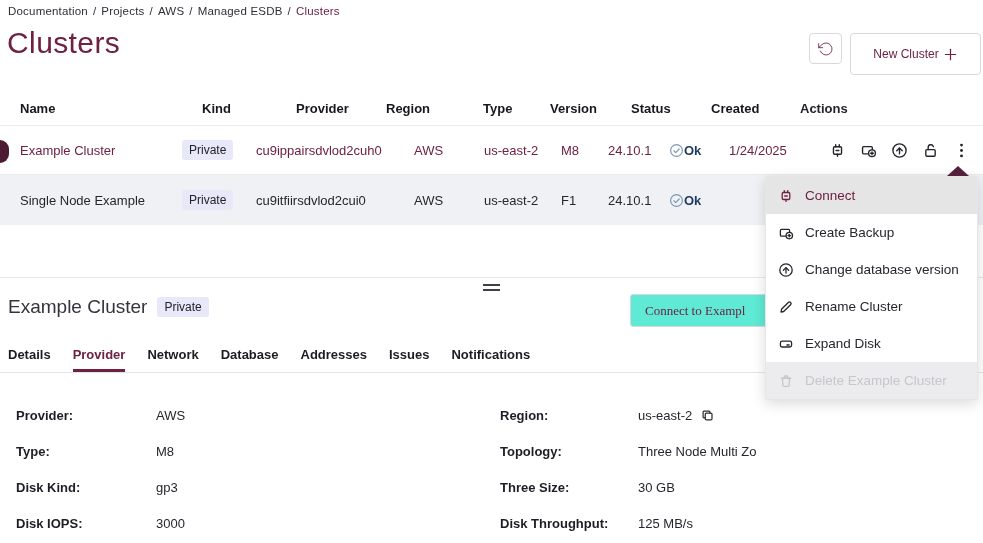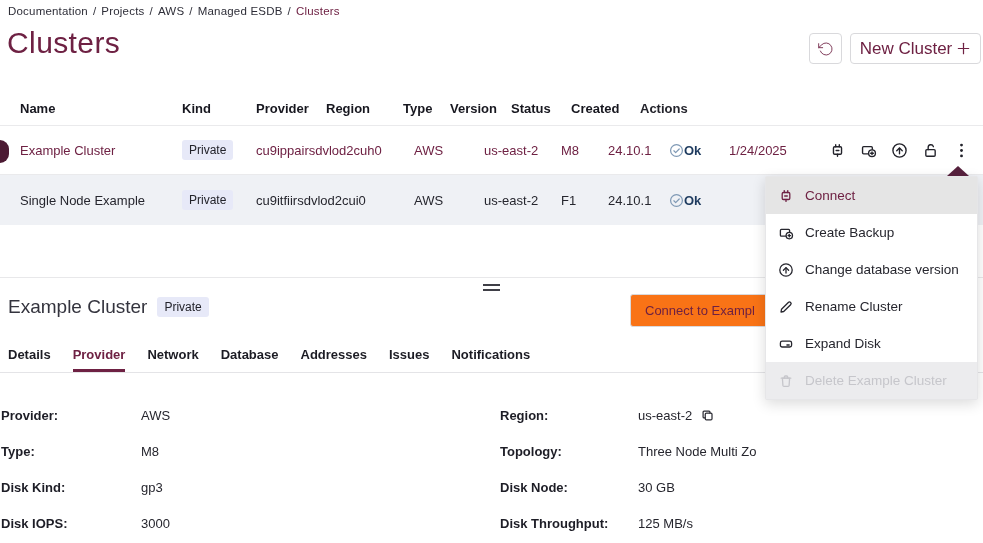--- a/index.html
+++ b/index.html
@@ -16,25 +16,25 @@
 
   
   .breadcrumb { position:absolute; top:5px; left:8px; font-size:11.5px; color:#2e2e38; letter-spacing:.2px; display:flex; gap:5px; }
   .crumb { cursor:pointer; }
   .crumb.current { color:#6e2143; }
 
   
   .page-title { position:absolute; top:26px; left:7px; font-size:30px; font-weight:400; color:#6e2143; letter-spacing:.4px; }
   .btn { border:1px solid #d9d9dc; border-radius:4px; background:#fff; cursor:pointer; display:flex; align-items:center; justify-content:center; color:#6e2143; }
   .btn-refresh { position:absolute; top:33px; left:809px; width:33px; height:31px; }
-  .btn-new { position:absolute; top:33px; left:850px; width:131px; height:31px; gap:4px; font-size:17px; font-family:inherit; }
+  .btn-new { position:absolute; top:33px; left:850px; width:131px; height:42px; gap:4px; font-size:12px; font-family:inherit; }
 
   
   .table { position:absolute; top:92px; left:0; width:983px; }
-  .thead { display:flex; align-items:center; height:33px; padding-left:20px; font-size:13px; font-weight:bold; color:#17171f; }
+  .thead { display:flex; align-items:center; height:33px; padding-left:20px; font-size:13px; font-weight:bold; color:#17171f;gap:20px; }
   .trow { display:flex; align-items:center; height:50px; padding-left:20px; font-size:13px; position:relative; }
   .trow.selected { color:#6e2143; border-top:1px solid #eaeaec; border-bottom:1px solid #eaeaec; }
   .trow.alt { background:#eff1f5; color:#26262e; }
   .c-name{width:162px} .c-kind{width:74px} .c-id{width:158px} .c-provider{width:70px}
   .c-region{width:77px} .c-type{width:47px} .c-version{width:61px} .c-status{width:60px}
   .c-created{width:69px} .c-actions{flex:1; display:flex; justify-content:flex-end; gap:14px; padding-right:13px; color:#23232b;}
   .c-actions .act { cursor:pointer; }
   .row-marker { position:absolute; left:0; top:14px; width:9px; height:23px; background:#4c1a33; border-radius:0 12px 12px 0; }
   .badge { display:inline-block; background:#e7e9f8; color:#23232b; font-size:12px; padding:3px 7px; border-radius:3px; }
   .status-cell { display:flex; align-items:flex-end; gap:0; }
@@ -49,28 +49,28 @@
   .menu-item.hl { background:#e5e5e5; color:#6e2143; }
   .menu-item.disabled { background:#ececee; color:#c6c6cb; cursor:default;text-align:center; }
 
   
   .divider { position:absolute; top:277px; left:0; width:983px; border-top:1px solid #e8e8ea; }
   .drag-handle { position:absolute; top:284px; left:483px; display:flex; flex-direction:column; gap:3px; cursor:row-resize; }
   .drag-handle span { width:17px; height:2px; background:#3f3f47; }
 
   
   .detail-title { position:absolute; top:296px; left:8px; display:flex; align-items:center; gap:10px; font-size:19px; font-weight:400; color:#34343e; }
-  .btn-connect { position:absolute; top:294px; left:630px; width:161px; height:33px; border:1px solid #d9d9dc; border-radius:3px; background:#f97316; color:#6e2143; font-size:13px; font-family:Liberation Sans, sans-serif; text-align:left; padding-left:14px; white-space:nowrap; overflow:hidden; cursor:pointer; z-index:1; }
+  .btn-connect { position:absolute; top:294px; left:630px; width:161px; height:33px; border:1px solid #d9d9dc; border-radius:3px; background:#5eead4; color:#6e2143; font-size:13px; font-family:Liberation Serif, serif; text-align:left; padding-left:14px; white-space:nowrap; overflow:hidden; cursor:pointer; z-index:1; }
 
   .tabs { position:absolute; top:347px; left:0; width:983px; display:flex; gap:22px; padding-left:8px; border-bottom:1px solid #e4e4e7; font-size:13px; font-weight:bold; color:#1c1c24; }
   .tab { padding-bottom:10px; cursor:pointer; }
   .tab.active { color:#6e2143; box-shadow:inset 0 -3px 0 #6e2143; }
 
   .fields { position:absolute; top:397px; font-size:13px; }
-  .fields-left { left:1px; }
+  .fields-left { left:16px; }
   .fields-right { left:500px; }
   .frow { height:36px; display:flex; align-items:center; }
   .flabel { font-weight:bold; color:#1d1d26; }
   .fields-left .flabel { width:140px; }
   .fields-right .flabel { width:138px; }
   .fvalue { display:flex; align-items:center; gap:8px; white-space:nowrap; }
   .copy { color:#2a2a32; cursor:pointer; }
 </style>
 </head>
 <body>
@@ -257,21 +257,21 @@
               <path d="M10.6 5.4V4.3a1 1 0 0 0-1-1H4.3a1 1 0 0 0-1 1v5.3a1 1 0 0 0 1 1h1.2"></path>
             </svg>
         </span>
       </span>
     </div>
     <div class="frow">
       <span class="flabel">Topology:</span>
       <span class="fvalue">Three Node Multi Zo</span>
     </div>
     <div class="frow">
-      <span class="flabel">Disk Node:</span>
+      <span class="flabel">Three Size:</span>
       <span class="fvalue">30 GB</span>
     </div>
     <div class="frow">
       <span class="flabel">Disk Throughput:</span>
       <span class="fvalue">125 MB/s</span>
     </div>
   </div>
 
   <div class="menu-wrap">
     <div class="menu-pointer"></div>

